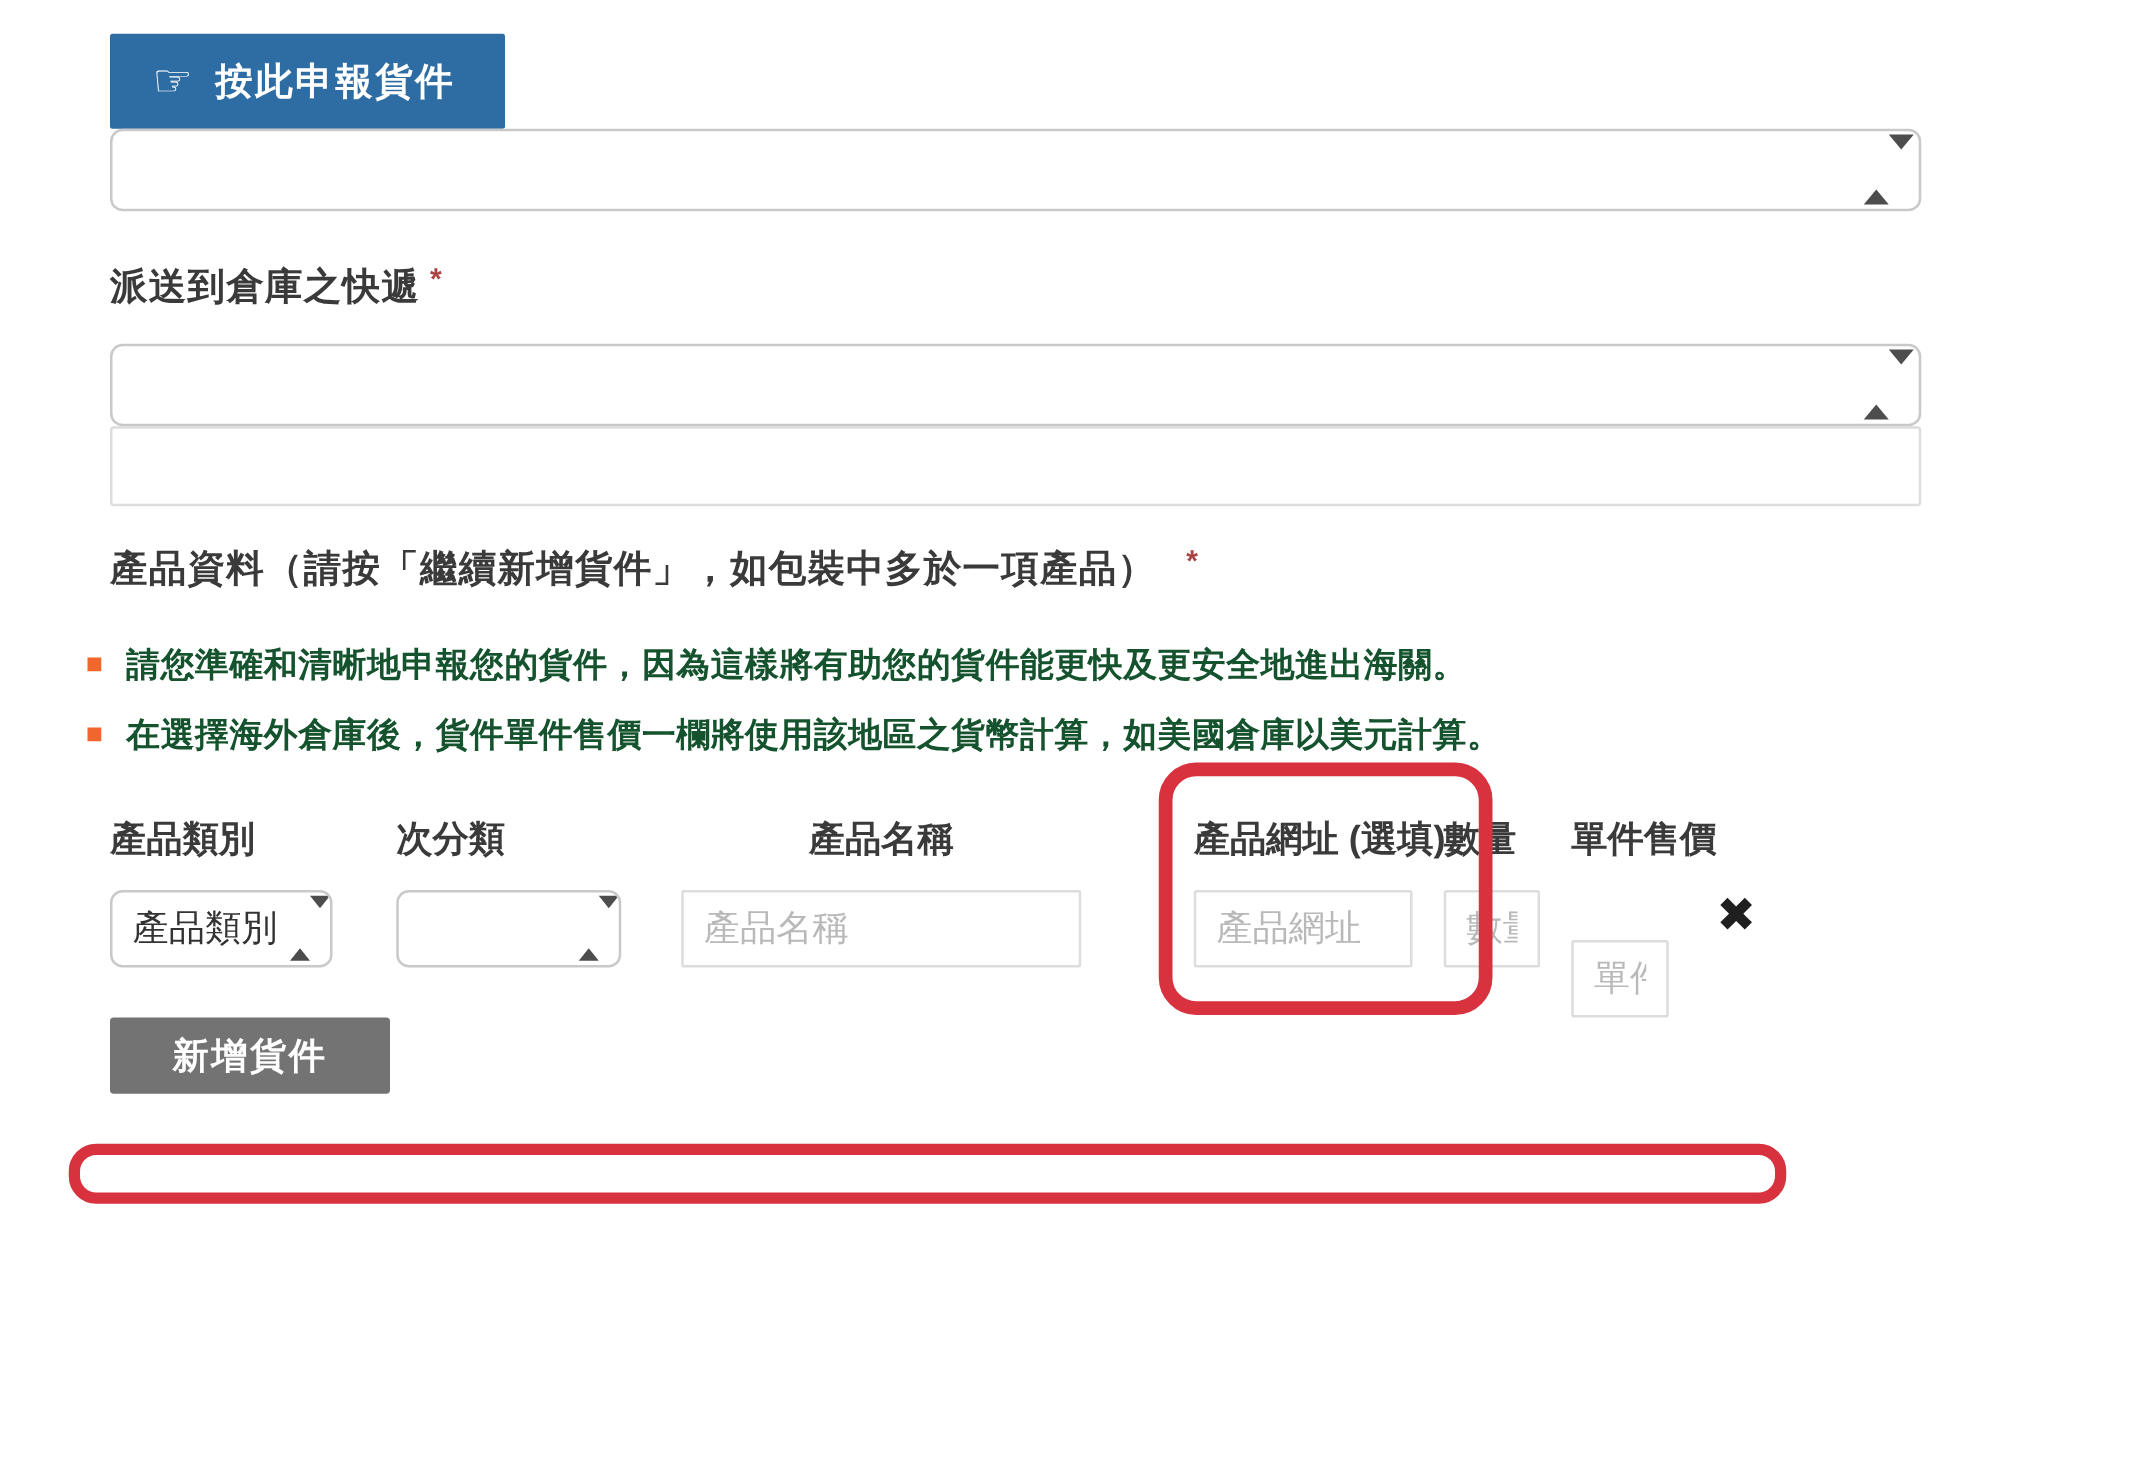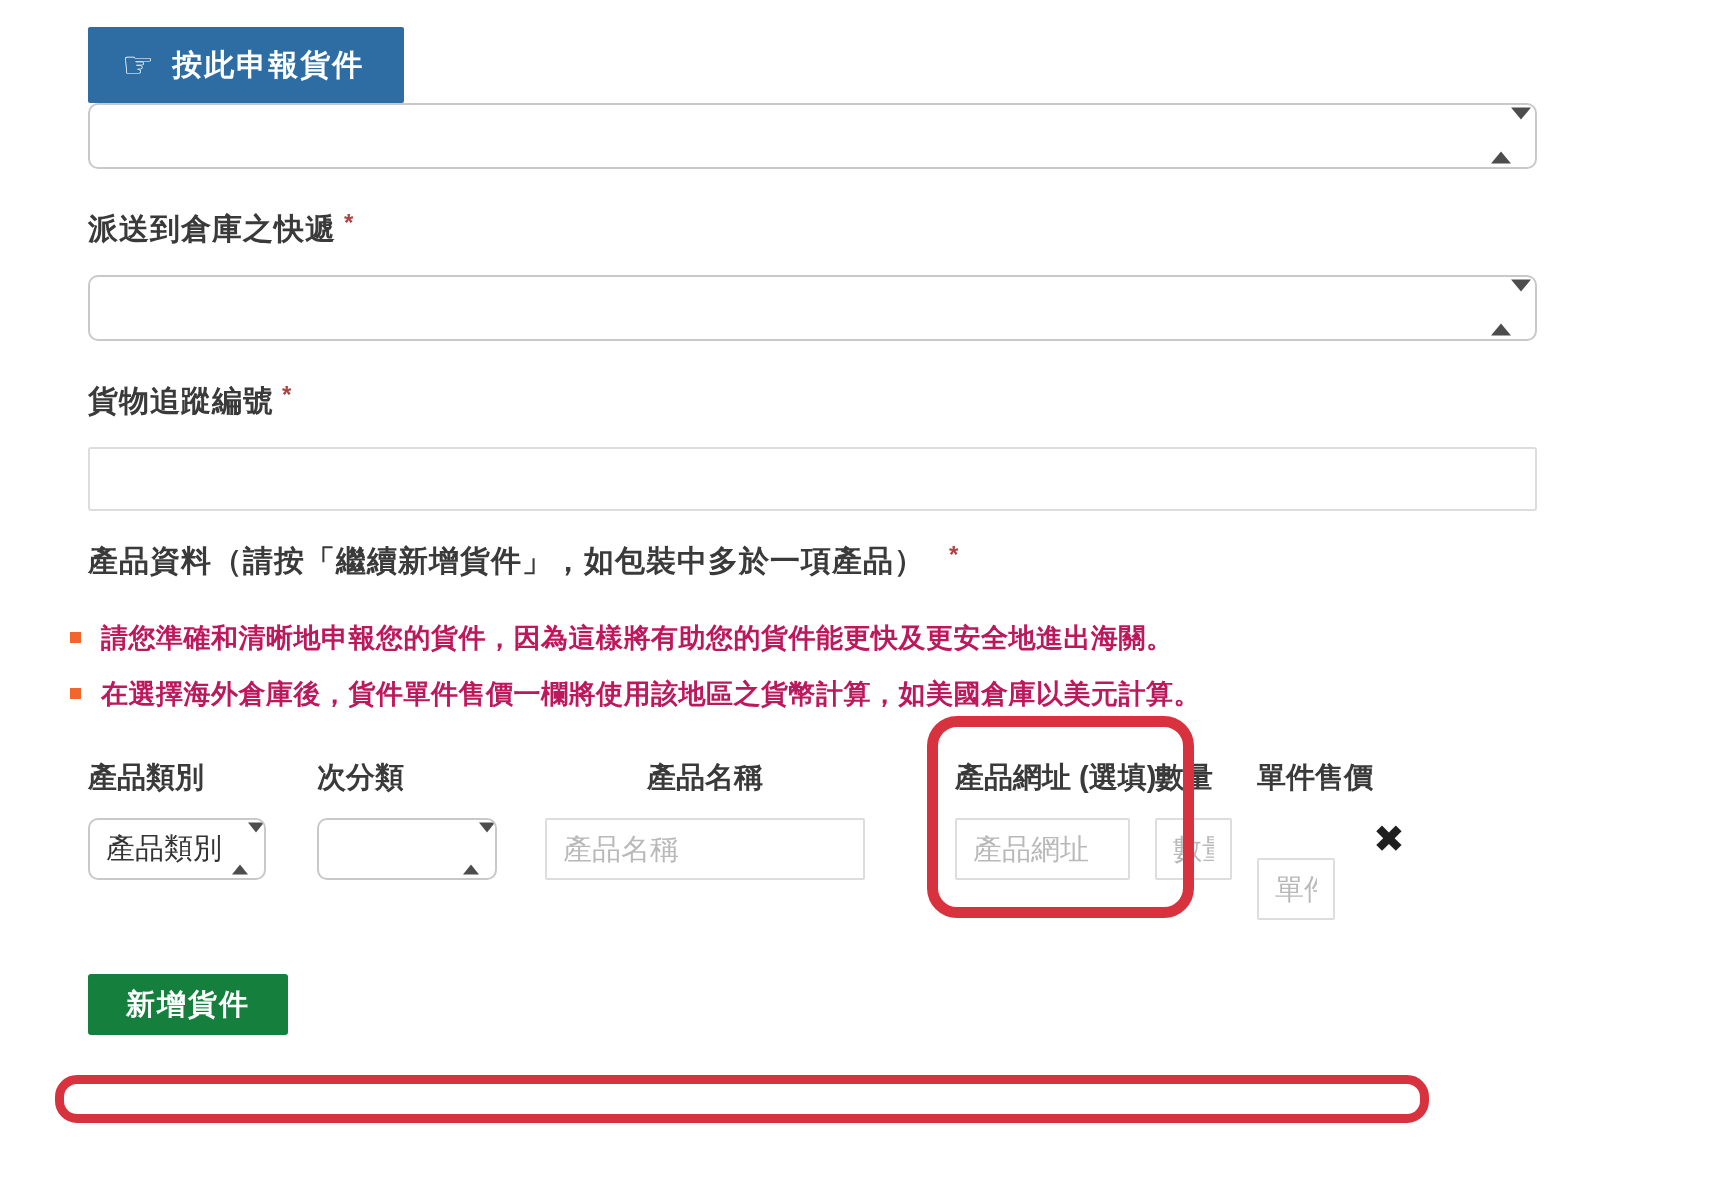--- a/index.html
+++ b/index.html
@@ -56,21 +56,21 @@
 
   
   .section-heading {
     margin-top: 30px; font-size: 30px; font-weight: bold; color: #3a3a3a; letter-spacing: 1px;
   }
   .section-heading .req { margin-left: 24px; }
 
   .notes { margin: 38px 0 0 0; padding: 0; list-style: none; }
   .notes li {
     display: flex; align-items: baseline; gap: 20px;
-    color: #be185d; font-weight: bold; font-size: 27px;
+    color: #14532d; font-weight: bold; font-size: 27px;
     margin: 0 0 20px -18px; letter-spacing: 0.5px;
   }
   .notes .sq { width: 11px; height: 11px; background: #f0662d; flex: 0 0 auto; align-self: center; margin-top: -2px; }
 
   
   .product-row { margin-top: 46px; display: flex; align-items: flex-start; }
   .cell { display: flex; flex-direction: column; }
   .cell .col-label { font-size: 29px; font-weight: bold; color: #3a3a3a; margin-bottom: 20px; white-space: nowrap; }
   .cell-cat   { width: 178px; margin-right: 51px; }
   .cell-sub   { width: 180px; margin-right: 48px; }
@@ -100,23 +100,22 @@
   .remove-x {
     font-size: 38px; font-weight: bold; color: #1f1f1f;
     margin-left: 38px; margin-top: 62px; cursor: pointer; line-height: 1;
   }
 
   
   .annotation { position: absolute; border: 11px solid #d7323e; border-radius: 30px; pointer-events: none; }
   .annot-url { left: -28px; right: -64px; top: -42px; bottom: -38px; }
 
   .add-btn {
-    margin-top: 54px;
-    background: #15803d; color: #fff; border: none; border-radius: 3px;
-    height: 61px; padding: 0 38px;
+    background: #737373; color: #fff; border: none; border-radius: 3px;
+    height: 61px; padding: 0 50px;
     font-size: 29px; font-weight: bold; letter-spacing: 2px;
     cursor: pointer; font-family: inherit;
   }
 
   
   .consent-wrap {
     position: relative;
     margin: 40px 0 0 -33px;
     width: 1374px;
     border: 9px solid #d7323e; border-radius: 22px;
@@ -142,23 +141,20 @@
   
   <label class="fld-label">
     <span>派送到倉庫之快遞</span><span class="req">*</span>
   </label>
   <div class="select-box">
     <span></span>
     <span class="caret"><span class="up"></span><span class="down"></span></span>
   </div>
 
   
-  <label class="fld-label">
-    <span>貨物追蹤編號</span><span class="req">*</span>
-  </label>
   <input class="text-input" type="text" value="" style="">
 
   
   <div class="section-heading">
     <span>產品資料（請按「繼續新增貨件」，如包裝中多於一項產品）</span><span class="req">*</span>
   </div>
 
   
   <ul class="notes">
     <li>

